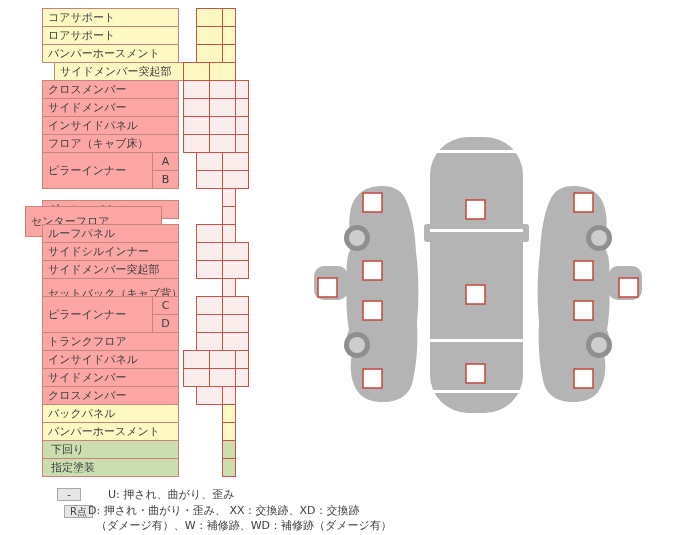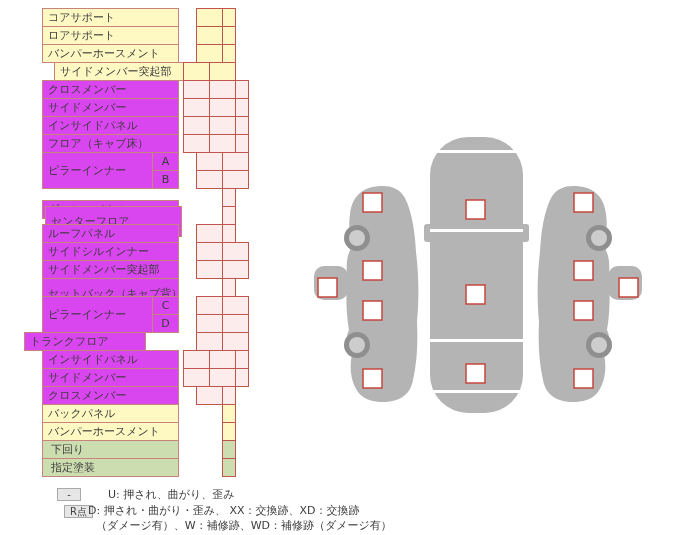--- a/index.html
+++ b/index.html
@@ -11,21 +11,21 @@
   .lbl{
     position:absolute;box-sizing:border-box;border:1px solid #c8837a;
     font-size:11px;color:#3c3c3c;white-space:nowrap;overflow:hidden;
     display:flex;align-items:center;padding-left:5px;
   }
   .sub{justify-content:center;padding-left:0;}
   .cell{position:absolute;box-sizing:border-box;border:1px solid #c0554b;}
   .fill-yellow{background:#fef9c3;}
   .fill-pink{background:#fdecec;}
   .fill-green{background:#ccddb0;padding-left:8px;}
-  .fill-white{background:#d946ef;}
+  .fill-white{background:#fca5a5;}
   
   .key{
     position:absolute;box-sizing:border-box;background:#e6e6e6;border:1px solid #a9a9a9;
     font-size:10px;color:#444;text-align:center;line-height:12px;
   }
   .ltxt{position:absolute;font-size:11px;color:#3c3c3c;white-space:nowrap;}
   svg{position:absolute;left:0;top:0;}
 </style>
 </head>
 <body>
@@ -63,41 +63,41 @@
       <div class="cell fill-pink" style="left: 235px; top: 134px; width: 14px; height: 19px;"></div>
       <div class="lbl fill-white" style="left: 42px; top: 152px; width: 111px; height: 37px;">ピラーインナー</div>
       <div class="lbl sub fill-white" style="left: 152px; top: 152px; width: 27px; height: 19px;">A</div>
       <div class="cell fill-pink" style="left: 196px; top: 152px; width: 27px; height: 19px;"></div>
       <div class="cell fill-pink" style="left: 222px; top: 152px; width: 27px; height: 19px;"></div>
       <div class="lbl sub fill-white" style="left: 152px; top: 170px; width: 27px; height: 19px;">B</div>
       <div class="cell fill-pink" style="left: 196px; top: 170px; width: 27px; height: 19px;"></div>
       <div class="cell fill-pink" style="left: 222px; top: 170px; width: 27px; height: 19px;"></div>
       <div class="lbl fill-white" style="left: 42px; top: 200px; width: 137px; height: 19px;">ダッシュパネル</div>
       <div class="cell fill-pink" style="left: 222px; top: 188px; width: 14px; height: 19px;"></div>
-      <div class="lbl fill-white" style="left: 45px; top: 206px; width: 137px; height: 31px;">センターフロア</div>
+      <div class="lbl fill-white" style="left: 25px; top: 206px; width: 137px; height: 31px;">センターフロア</div>
       <div class="cell fill-pink" style="left: 222px; top: 206px; width: 14px; height: 19px;"></div>
       <div class="lbl fill-white" style="left: 42px; top: 224px; width: 137px; height: 19px;">ルーフパネル</div>
       <div class="cell fill-pink" style="left: 196px; top: 224px; width: 27px; height: 19px;"></div>
       <div class="cell fill-pink" style="left: 222px; top: 224px; width: 14px; height: 19px;"></div>
       <div class="lbl fill-white" style="left: 42px; top: 242px; width: 137px; height: 19px;">サイドシルインナー</div>
       <div class="cell fill-pink" style="left: 196px; top: 242px; width: 27px; height: 19px;"></div>
       <div class="cell fill-pink" style="left: 222px; top: 242px; width: 27px; height: 19px;"></div>
       <div class="lbl fill-white" style="left: 42px; top: 260px; width: 137px; height: 19px;">サイドメンバー突起部</div>
       <div class="cell fill-pink" style="left: 196px; top: 260px; width: 27px; height: 19px;"></div>
       <div class="cell fill-pink" style="left: 222px; top: 260px; width: 27px; height: 19px;"></div>
       <div class="lbl fill-white" style="left: 42px; top: 278px; width: 137px; height: 30px;">セットバック（キャブ背）</div>
       <div class="cell fill-pink" style="left: 222px; top: 278px; width: 14px; height: 19px;"></div>
       <div class="lbl fill-white" style="left: 42px; top: 296px; width: 111px; height: 37px;">ピラーインナー</div>
       <div class="lbl sub fill-white" style="left: 152px; top: 296px; width: 27px; height: 19px;">C</div>
       <div class="cell fill-pink" style="left: 196px; top: 296px; width: 27px; height: 19px;"></div>
       <div class="cell fill-pink" style="left: 222px; top: 296px; width: 27px; height: 19px;"></div>
       <div class="lbl sub fill-white" style="left: 152px; top: 314px; width: 27px; height: 19px;">D</div>
       <div class="cell fill-pink" style="left: 196px; top: 314px; width: 27px; height: 19px;"></div>
       <div class="cell fill-pink" style="left: 222px; top: 314px; width: 27px; height: 19px;"></div>
-      <div class="lbl fill-white" style="left: 24px; top: 332px; width: 122px; height: 19px; text-align: center;">トランクフロア</div>
+      <div class="lbl fill-white" style="left: 42px; top: 332px; width: 137px; height: 19px; text-align: center;">トランクフロア</div>
       <div class="cell fill-pink" style="left: 196px; top: 332px; width: 27px; height: 19px;"></div>
       <div class="cell fill-pink" style="left: 222px; top: 332px; width: 27px; height: 19px;"></div>
       <div class="lbl fill-white" style="left: 42px; top: 350px; width: 137px; height: 19px;">インサイドパネル</div>
       <div class="cell fill-pink" style="left: 183px; top: 350px; width: 27px; height: 19px;"></div>
       <div class="cell fill-pink" style="left: 209px; top: 350px; width: 27px; height: 19px;"></div>
       <div class="cell fill-pink" style="left: 235px; top: 350px; width: 14px; height: 19px;"></div>
       <div class="lbl fill-white" style="left: 42px; top: 368px; width: 137px; height: 19px;">サイドメンバー</div>
       <div class="cell fill-pink" style="left: 183px; top: 368px; width: 27px; height: 19px;"></div>
       <div class="cell fill-pink" style="left: 209px; top: 368px; width: 27px; height: 19px;"></div>
       <div class="cell fill-pink" style="left: 235px; top: 368px; width: 14px; height: 19px;"></div>

